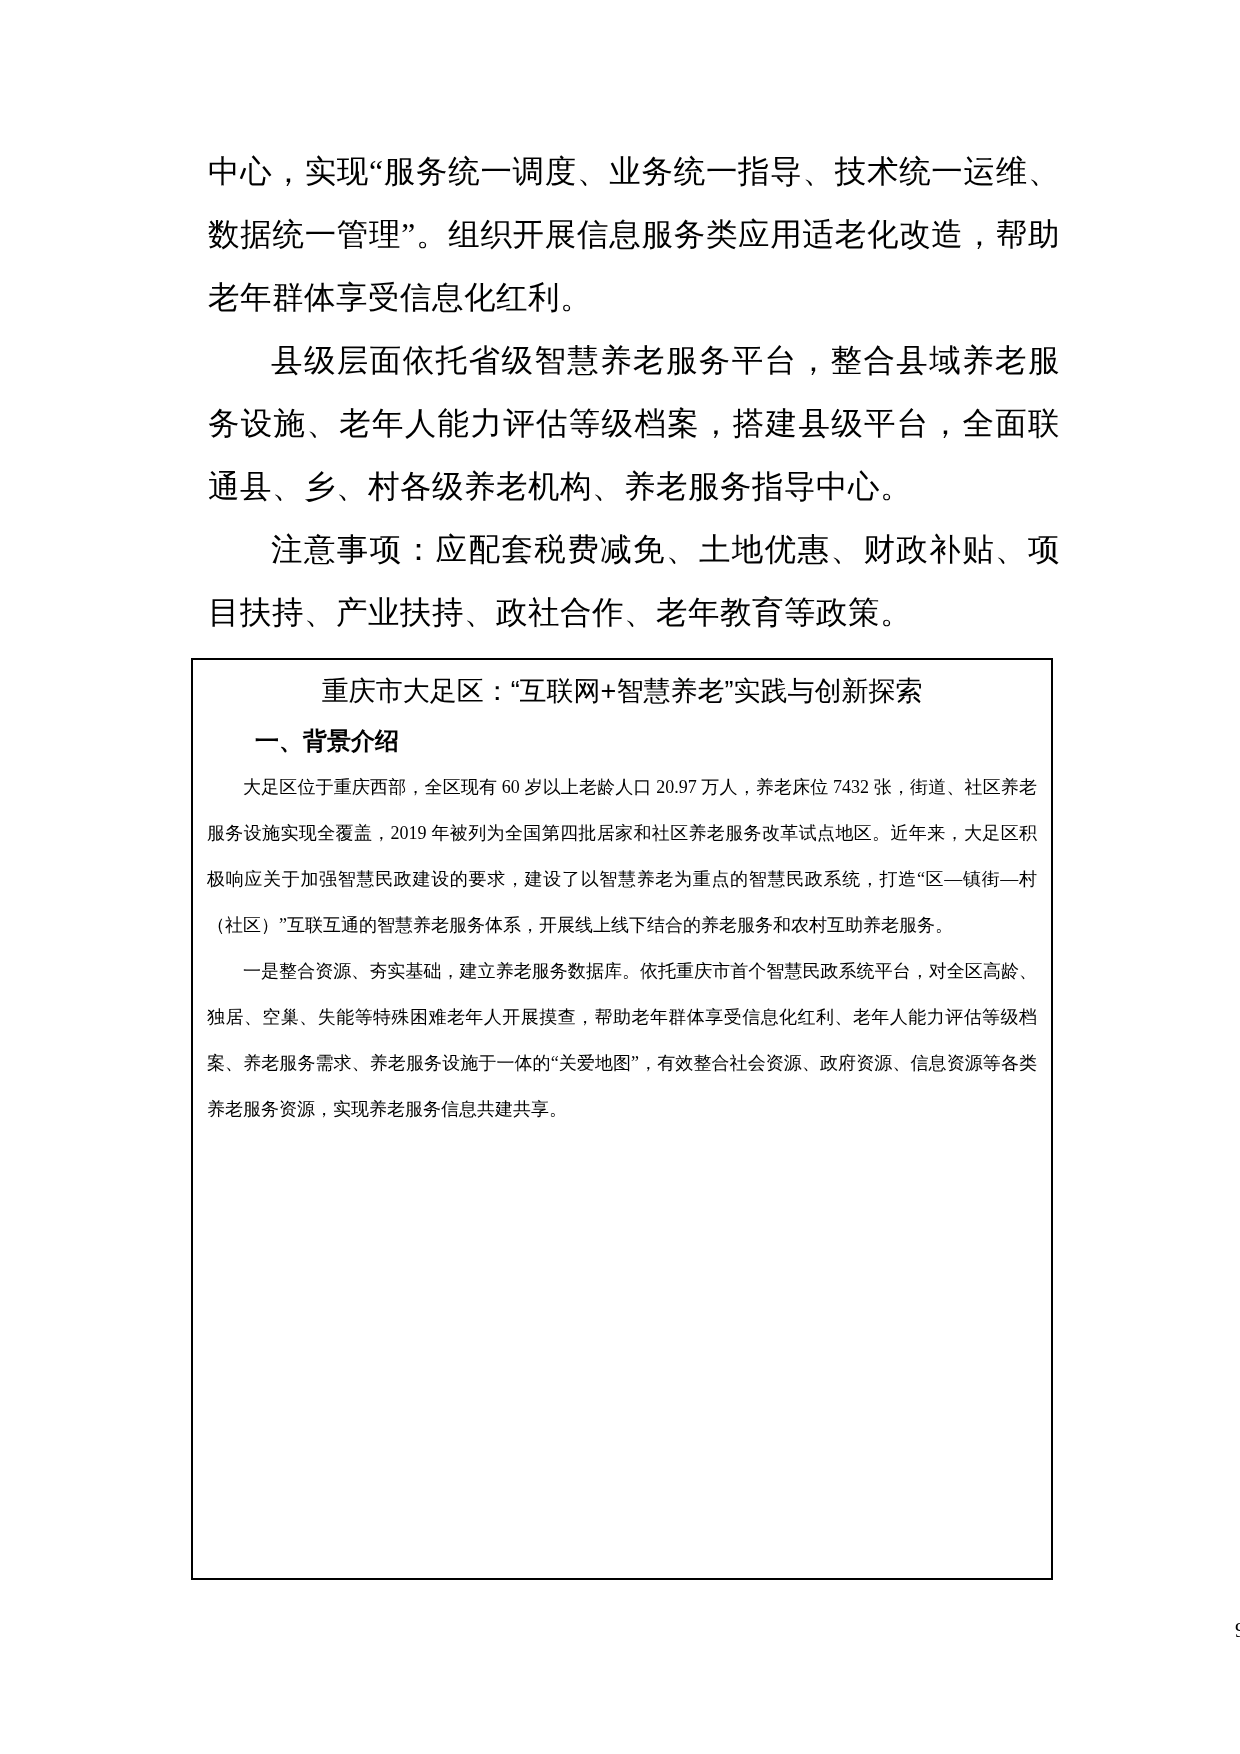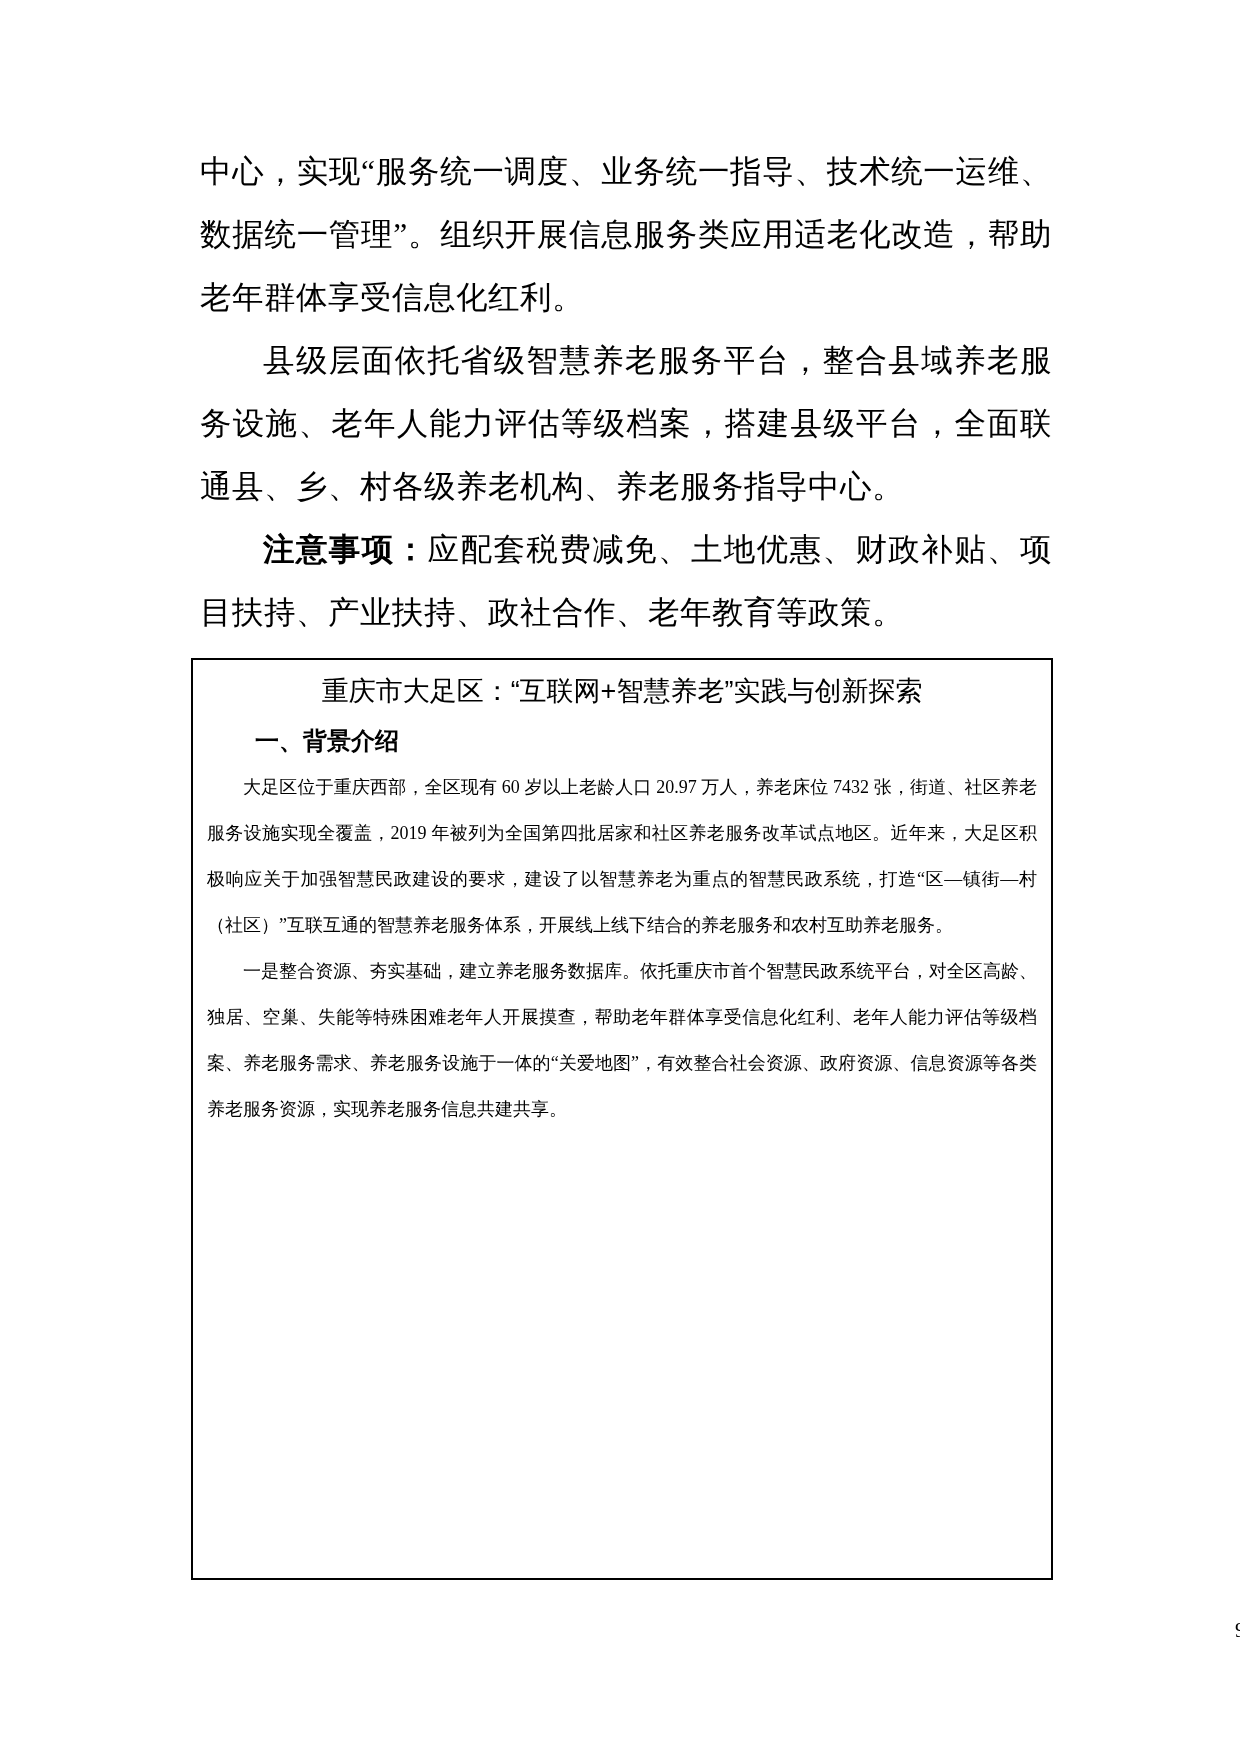--- a/index.html
+++ b/index.html
@@ -12,34 +12,34 @@
     width: 1240px;
     height: 1754px;
     background: #ffffff;
     color: #000000;
     font-family: "Liberation Serif", "DejaVu Serif", serif;
     overflow: hidden;
   }
   
   .main-text {
     position: absolute;
-    left: 200px;
+    left: 208px;
     top: 140px;
     width: 852px;
   }
   .body-para {
     margin: 0;
     font-size: 31.5px;
     line-height: 63px;
     text-align: justify;
     letter-spacing: 0.5px;
   }
   .body-para.indent { text-indent: 2em; }
   .notice-label {
-    font-weight: 700;
+    font-weight: 400;
     font-family: "Liberation Sans", "DejaVu Sans", sans-serif;
   }
   
   .case-box {
     position: absolute;
     left: 191px;
     top: 658px;
     width: 862px;
     height: 922px;
     box-sizing: border-box;

